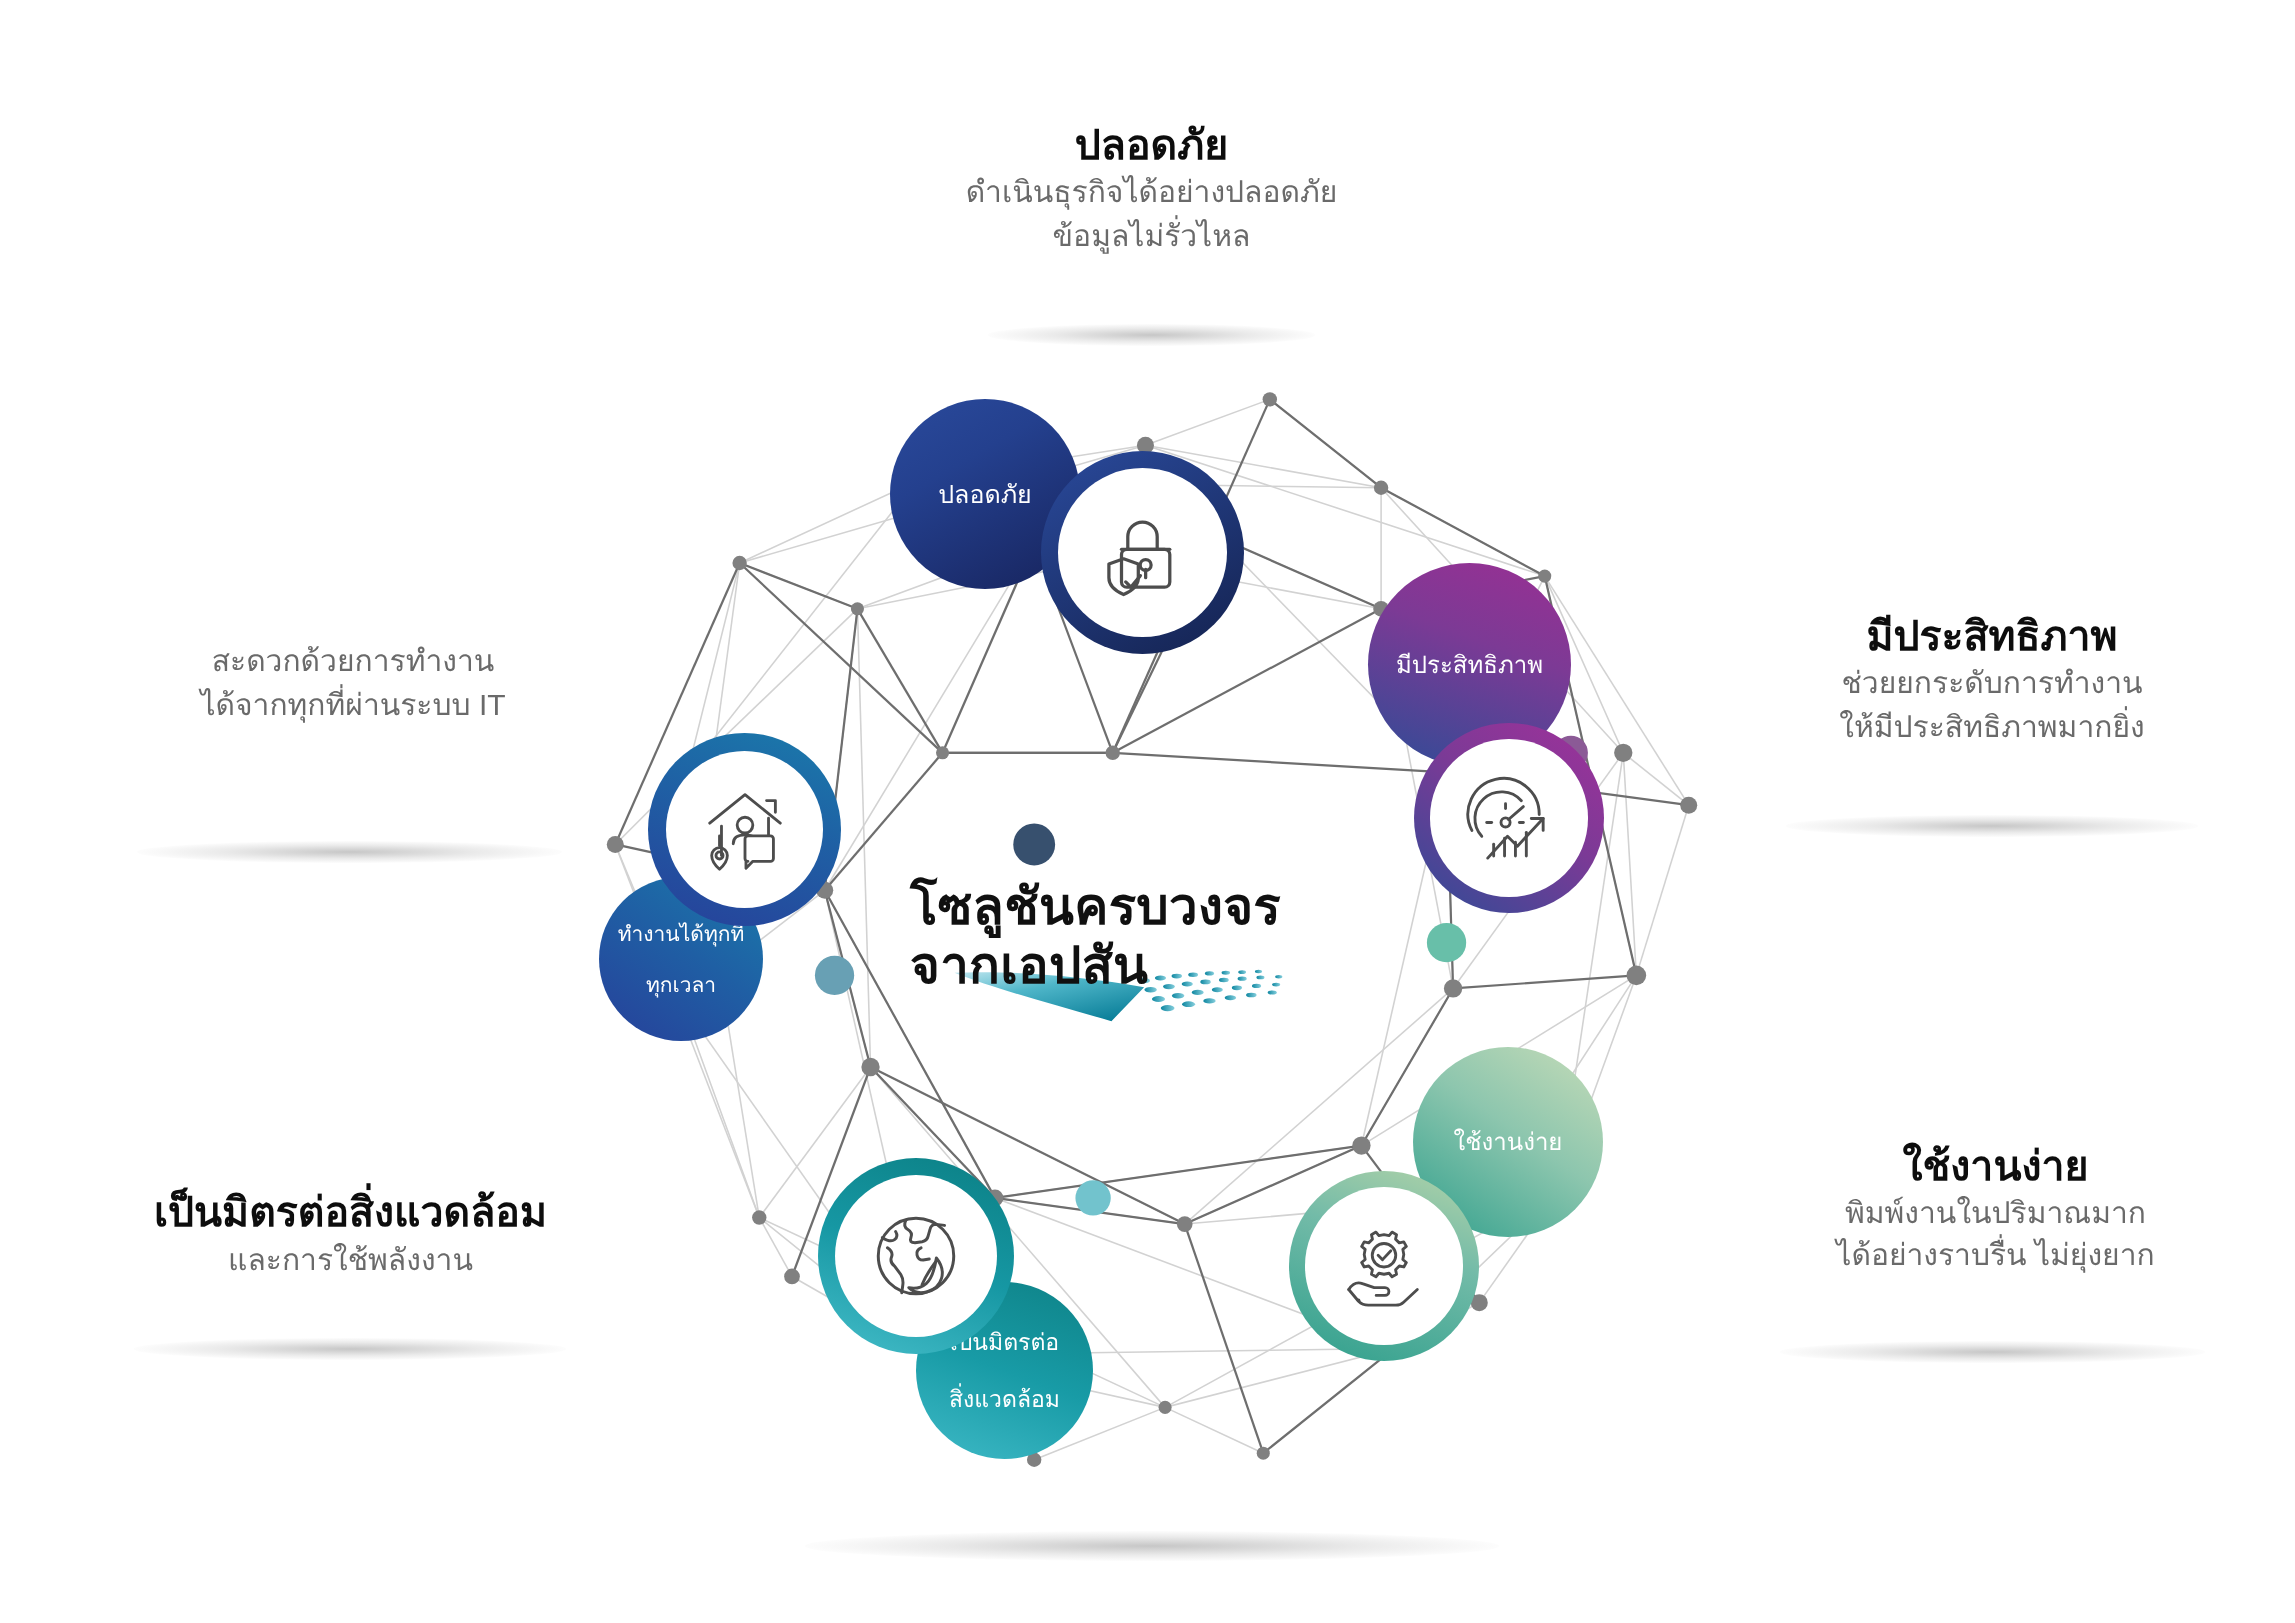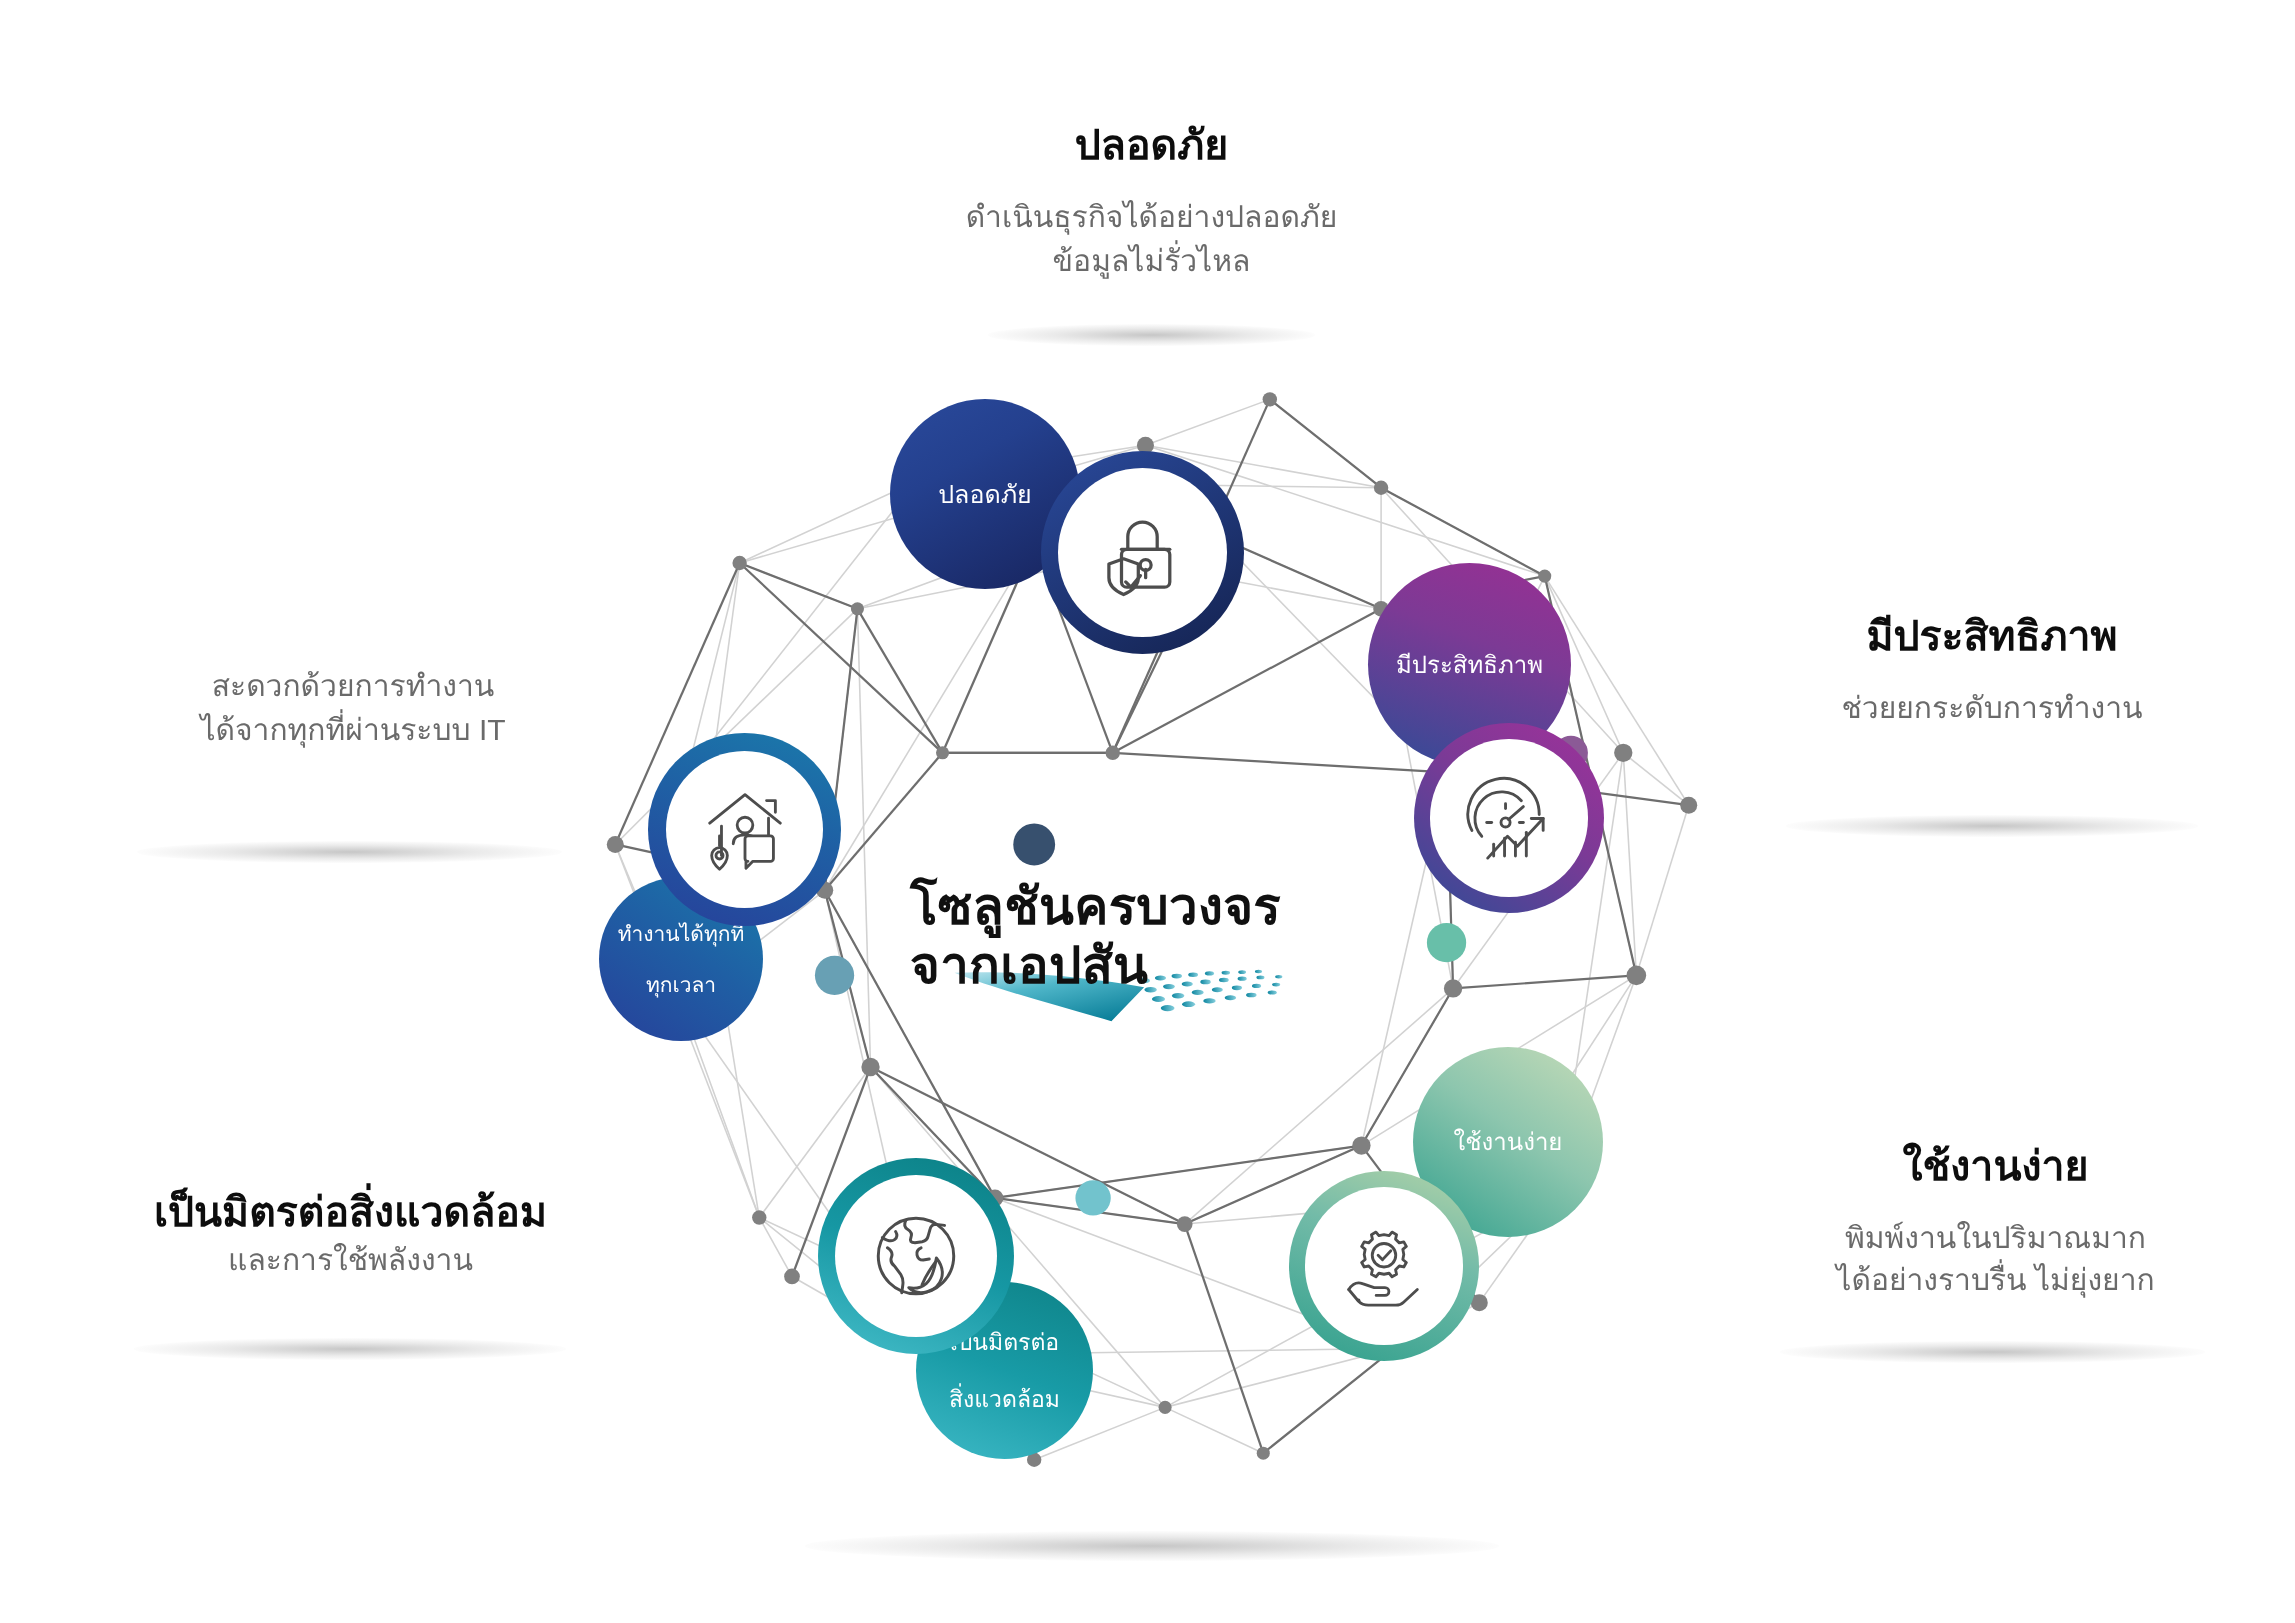--- a/index.html
+++ b/index.html
@@ -96,21 +96,21 @@
     font-weight: 700;
     color: #0d0d0d;
     line-height: 1.18;
     white-space: nowrap;
   }
   .tb-sub {
     font-size: 30px;
     font-weight: 400;
     color: #6a6a6a;
     line-height: 1.38;
-    margin-top: 27px;
+    margin-top: 2px;
     white-space: nowrap;
   }
   .tb-center { text-align: center; }
   .shadow-ellipse {
     position: absolute;
     height: 22px;
     border-radius: 50%;
     background: radial-gradient(ellipse at center,
                 rgba(120,120,120,0.42) 0%,
                 rgba(150,150,150,0.20) 42%,
@@ -471,20 +471,21 @@
 
   <div class="text-block tb-center" style="left:82px; top:1188px; width:537px;">
     <div class="tb-title">เป็นมิตรต่อสิ่งแวดล้อม</div>
     <div class="tb-sub" style="margin-top:2.6px;">และการใช้พลังงาน</div>
   </div>
   <div class="shadow-ellipse" style="left:134px; top:1338px; width:432px;"></div>
 
   <div class="text-block tb-center" style="left:1737px; top:612px; width:510px;">
     <div class="tb-title">มีประสิทธิภาพ</div>
     <div class="tb-sub">ช่วยยกระดับการทำงาน</div>
+    <div class="tb-sub" style="margin-top:2.6px;">ให้มีประสิทธิภาพมากยิ่ง</div>
   </div>
   <div class="shadow-ellipse" style="left:1786px; top:815px; width:412px;"></div>
 
   <div class="text-block tb-center" style="left:1734px; top:1142px; width:523px;">
     <div class="tb-title">ใช้งานง่าย</div>
     <div class="tb-sub">พิมพ์งานในปริมาณมาก</div>
     <div class="tb-sub" style="margin-top:0;">ได้อย่างราบรื่น ไม่ยุ่งยาก</div>
   </div>
   <div class="shadow-ellipse" style="left:1780px; top:1341px; width:425px;"></div>
 

